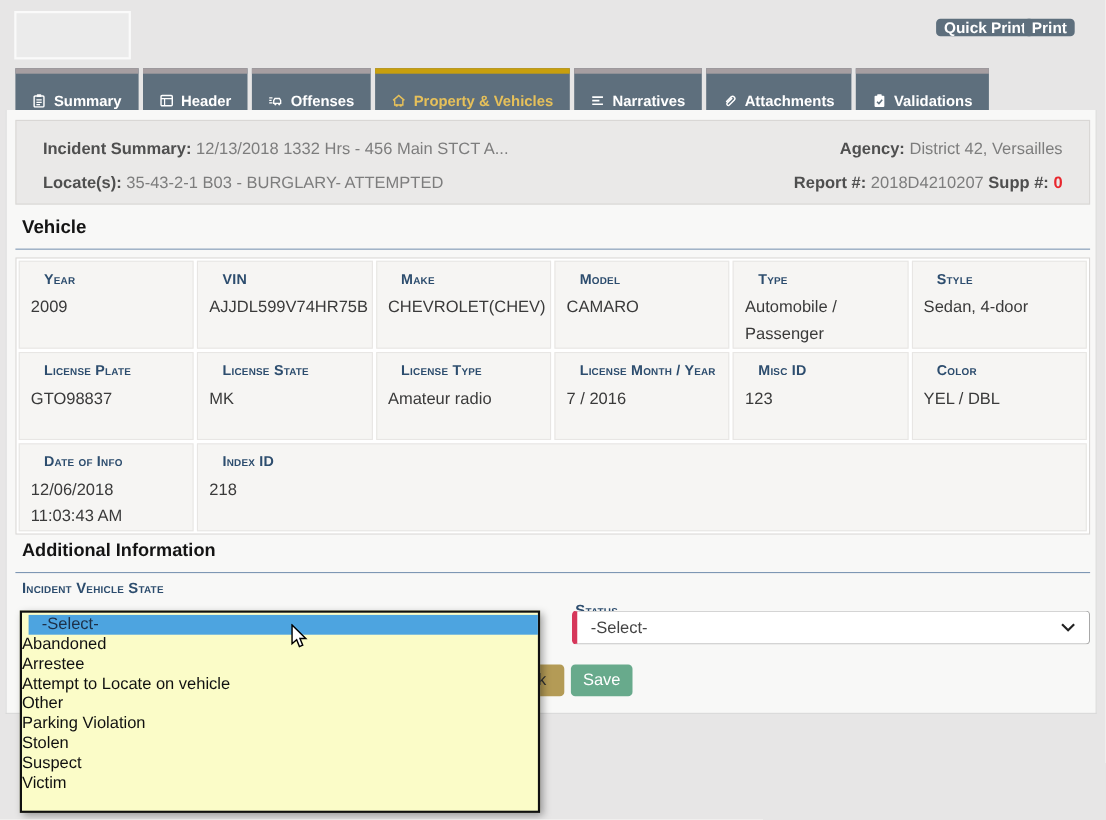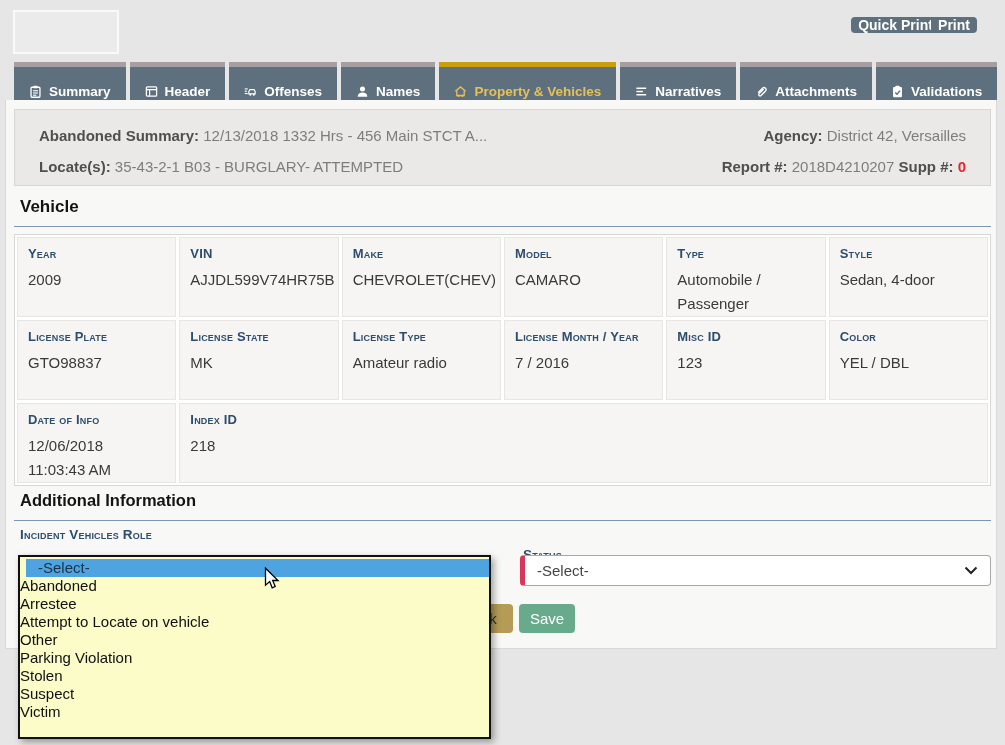--- a/index.html
+++ b/index.html
@@ -53,21 +53,21 @@
   .hr { position:absolute; left:14px; width:977px; height:1px; background:#7e97b4; }
 
   
   .vtable {
     position:absolute; left:14px; top:234px; width:977px;
     background:#fff; border:1px solid #d9d7d5; padding:2px;
     display:grid; grid-template-columns:repeat(6,1fr); gap:3px; grid-auto-rows:80px;
   }
   .cell { background:#f6f5f3; border:1px solid #e8e6e4; padding:7px 10px; overflow:hidden; }
   .cell.span5 { grid-column:span 5; }
-  .cl { font-size:13px; font-weight:bold; color:#2d4d6e; font-variant:small-caps; letter-spacing:.2px; line-height:18px; }
+  .cl { font-size:13px; font-weight:bold; color:#2d4d6e; font-variant:small-caps; letter-spacing:.2px; line-height:18px;margin-left:12px; }
   .cv { font-size:15px; color:#3a3a3a; margin-top:5px; line-height:24px; white-space:pre-line; }
 
   
   .field-label {
     position:absolute; top:527px; font-size:13.5px; font-weight:bold;
     color:#2d4d6e; font-variant:small-caps; letter-spacing:.2px;
   }
   .status-select {
     position:absolute; left:520px; top:555px; width:471px; height:31px;
     background:#fff; border:1px solid #a8a8a8; border-left:5px solid #d6375a;
@@ -132,29 +132,20 @@
           <line x1="0.8" y1="4.2" x2="4" y2="4.2" stroke="currentColor" stroke-width="1.2"></line>
           <line x1="0.8" y1="6.7" x2="3.2" y2="6.7" stroke="currentColor" stroke-width="1.2"></line>
           <line x1="0.8" y1="9.2" x2="4" y2="9.2" stroke="currentColor" stroke-width="1.2"></line>
           <path d="M5.2 9.6 V6.9 L6.4 4.9 H10.8 L12 6.9 V9.6 Z" fill="none" stroke="currentColor" stroke-width="1.3"></path>
           <circle cx="6.8" cy="10.6" r="1.1" fill="currentColor"></circle>
           <circle cx="10.6" cy="10.6" r="1.1" fill="currentColor"></circle>
         </svg>
       </span>
     <span>Offenses</span>
   </div>
-  <div class="tab">
-    <span class="ticon">
-        <svg width="13" height="13" viewBox="0 0 14 14">
-          <circle cx="7" cy="4.4" r="2.7" fill="currentColor"></circle>
-          <path d="M1.8 12.6c0-3 2.3-4.5 5.2-4.5s5.2 1.5 5.2 4.5z" fill="currentColor"></path>
-        </svg>
-      </span>
-    <span>Names</span>
-  </div>
   <div class="tab active">
     <span class="ticon">
         <svg width="13" height="13" viewBox="0 0 14 14">
           <path d="M1.5 6.8 L7 2 L12.5 6.8" fill="none" stroke="currentColor" stroke-width="1.5"></path>
           <path d="M3 6 V11.3 H11 V6" fill="none" stroke="currentColor" stroke-width="1.4"></path>
           <circle cx="5" cy="11.8" r="1.2" fill="currentColor"></circle>
           <circle cx="9" cy="11.8" r="1.2" fill="currentColor"></circle>
         </svg>
       </span>
     <span>Property &amp; Vehicles</span>
@@ -187,21 +178,21 @@
       </span>
     <span>Validations</span>
   </div>
 </div>
 
 <div class="panel"></div>
 
 <div class="summary-bar">
   <div class="bar-row">
     <div>
-      <span class="bar-label">Abandoned Summary:</span>
+      <span class="bar-label">Incident Summary:</span>
       <span class="bar-value">12/13/2018 1332 Hrs - 456 Main STCT A...</span>
     </div>
     <div>
       <span class="bar-label">Agency:</span>
       <span class="bar-value">District 42, Versailles</span>
     </div>
   </div>
   <div class="bar-row">
     <div>
       <span class="bar-label">Locate(s):</span>
@@ -277,21 +268,21 @@
     </div>
   <div class="cell span5">
       <div class="cl">Index ID</div>
       <div class="cv">218</div>
     </div>
 </div>
 
 <div class="section-title" style="top:491px; font-size:16.5px;">Additional Information</div>
 <div class="hr" style="top:520px;"></div>
 
-<div class="field-label" style="left:20px;">Incident Vehicles Role</div>
+<div class="field-label" style="left:20px;">Incident Vehicle State</div>
 <div class="field-label" style="left:523px;margin-top:20px;">Status</div>
 
 <div class="status-select">
   <span>-Select-</span>
   <span style="display:inline-flex;">
       <svg width="14" height="9" viewBox="0 0 14 9">
         <path d="M1.5 1.5 L7 7 L12.5 1.5" fill="none" stroke="#222" stroke-width="2"></path>
       </svg>
     </span>
 </div>

